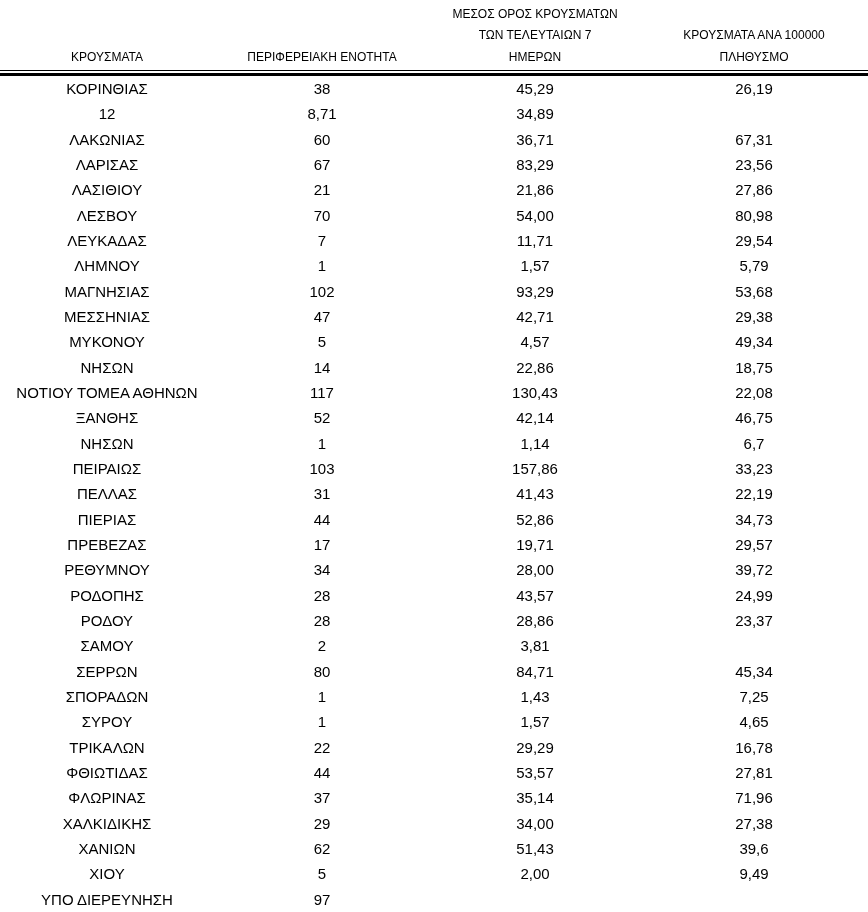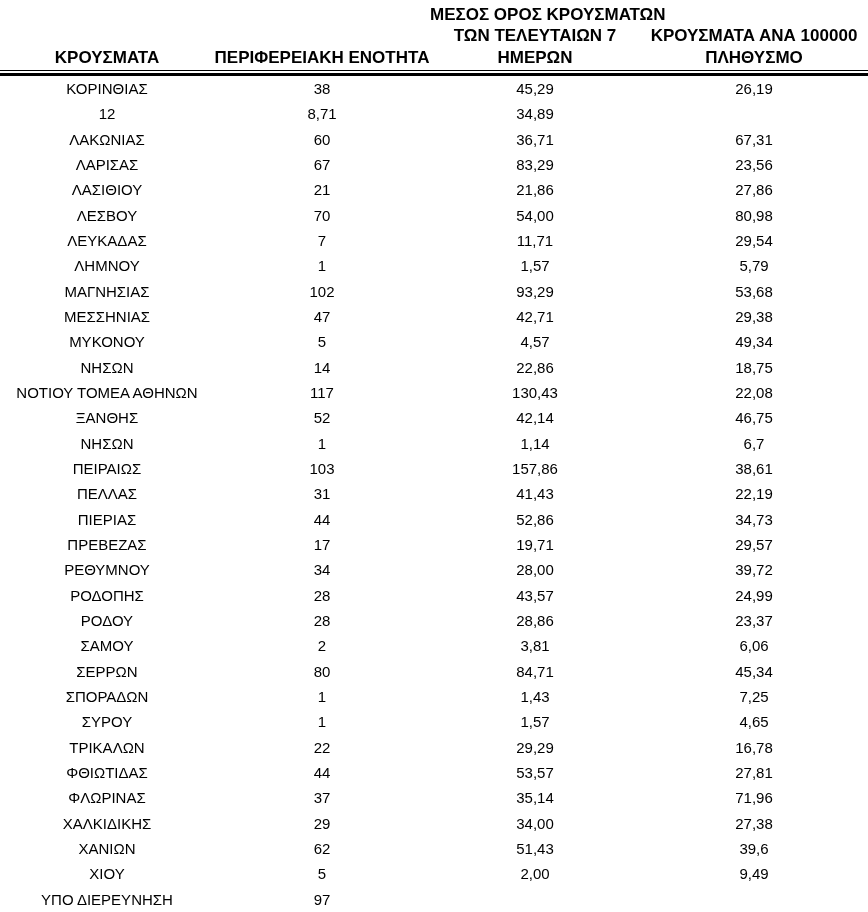--- a/index.html
+++ b/index.html
@@ -20,25 +20,24 @@
     display: grid;
     grid-template-columns: 214px 216px 210px 228px;
   }
   
   .header-grid {
     height: 70px;
     align-items: end;
   }
   .hcell {
     text-align: center;
-    font-size: 17px;
+    font-size: 12px;
     line-height: 21.5px;
     padding-bottom: 2px;
     white-space: nowrap;
-    font-weight: bold;
   }
   
   .header-sep {
     height: 2px;
     border-top: 1px solid #000000;
     border-bottom: 3px solid #000000;
   }
   
   .row {
     height: 25.33px;
@@ -163,21 +162,21 @@
       <div class="grid row">
         <div class="cell">ΝΗΣΩΝ</div>
         <div class="cell">1</div>
         <div class="cell">1,14</div>
         <div class="cell">6,7</div>
       </div>
       <div class="grid row">
         <div class="cell">ΠΕΙΡΑΙΩΣ</div>
         <div class="cell">103</div>
         <div class="cell">157,86</div>
-        <div class="cell">38,61</div>
+        <div class="cell">33,23</div>
       </div>
       <div class="grid row">
         <div class="cell">ΠΕΛΛΑΣ</div>
         <div class="cell">31</div>
         <div class="cell">41,43</div>
         <div class="cell">22,19</div>
       </div>
       <div class="grid row">
         <div class="cell">ΠΙΕΡΙΑΣ</div>
         <div class="cell">44</div>
@@ -205,21 +204,20 @@
       <div class="grid row">
         <div class="cell">ΡΟΔΟΥ</div>
         <div class="cell">28</div>
         <div class="cell">28,86</div>
         <div class="cell">23,37</div>
       </div>
       <div class="grid row">
         <div class="cell">ΣΑΜΟΥ</div>
         <div class="cell">2</div>
         <div class="cell">3,81</div>
-        <div class="cell">6,06</div>
       </div>
       <div class="grid row">
         <div class="cell">ΣΕΡΡΩΝ</div>
         <div class="cell">80</div>
         <div class="cell">84,71</div>
         <div class="cell">45,34</div>
       </div>
       <div class="grid row">
         <div class="cell">ΣΠΟΡΑΔΩΝ</div>
         <div class="cell">1</div>

